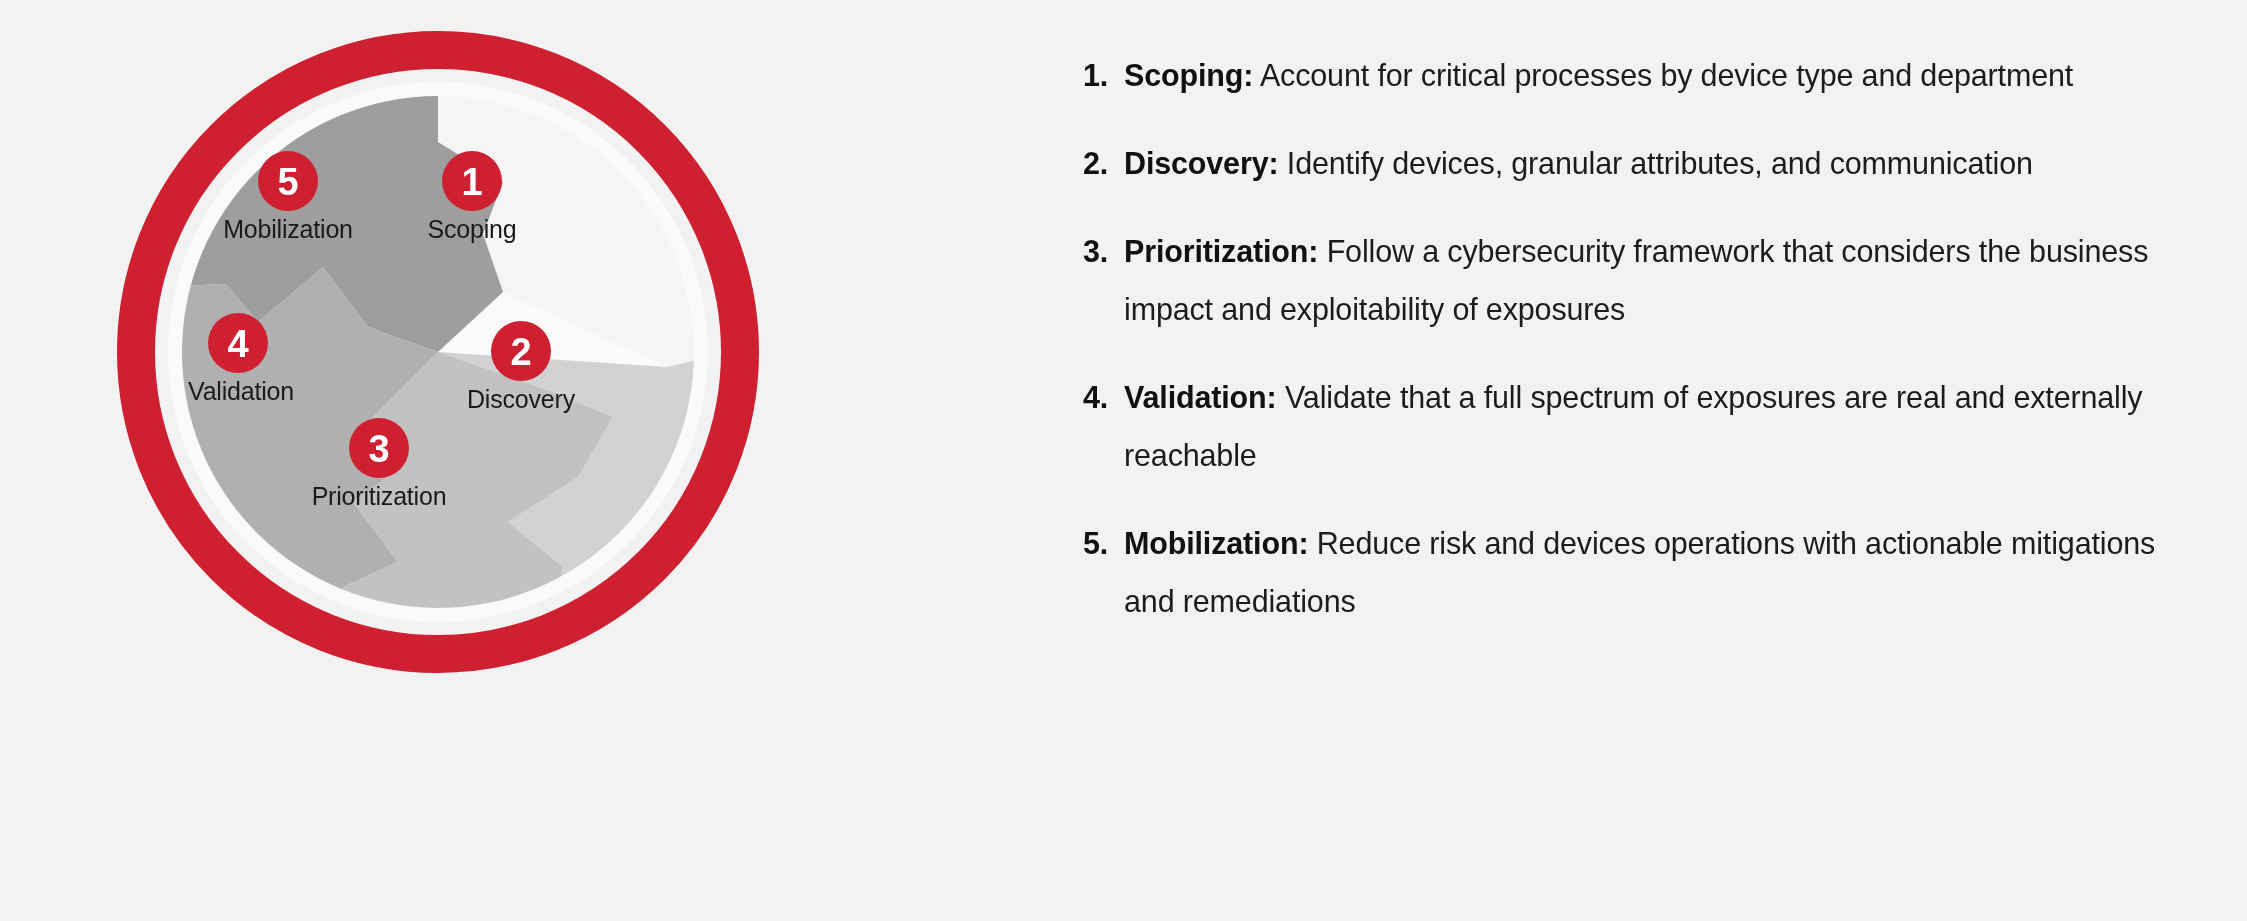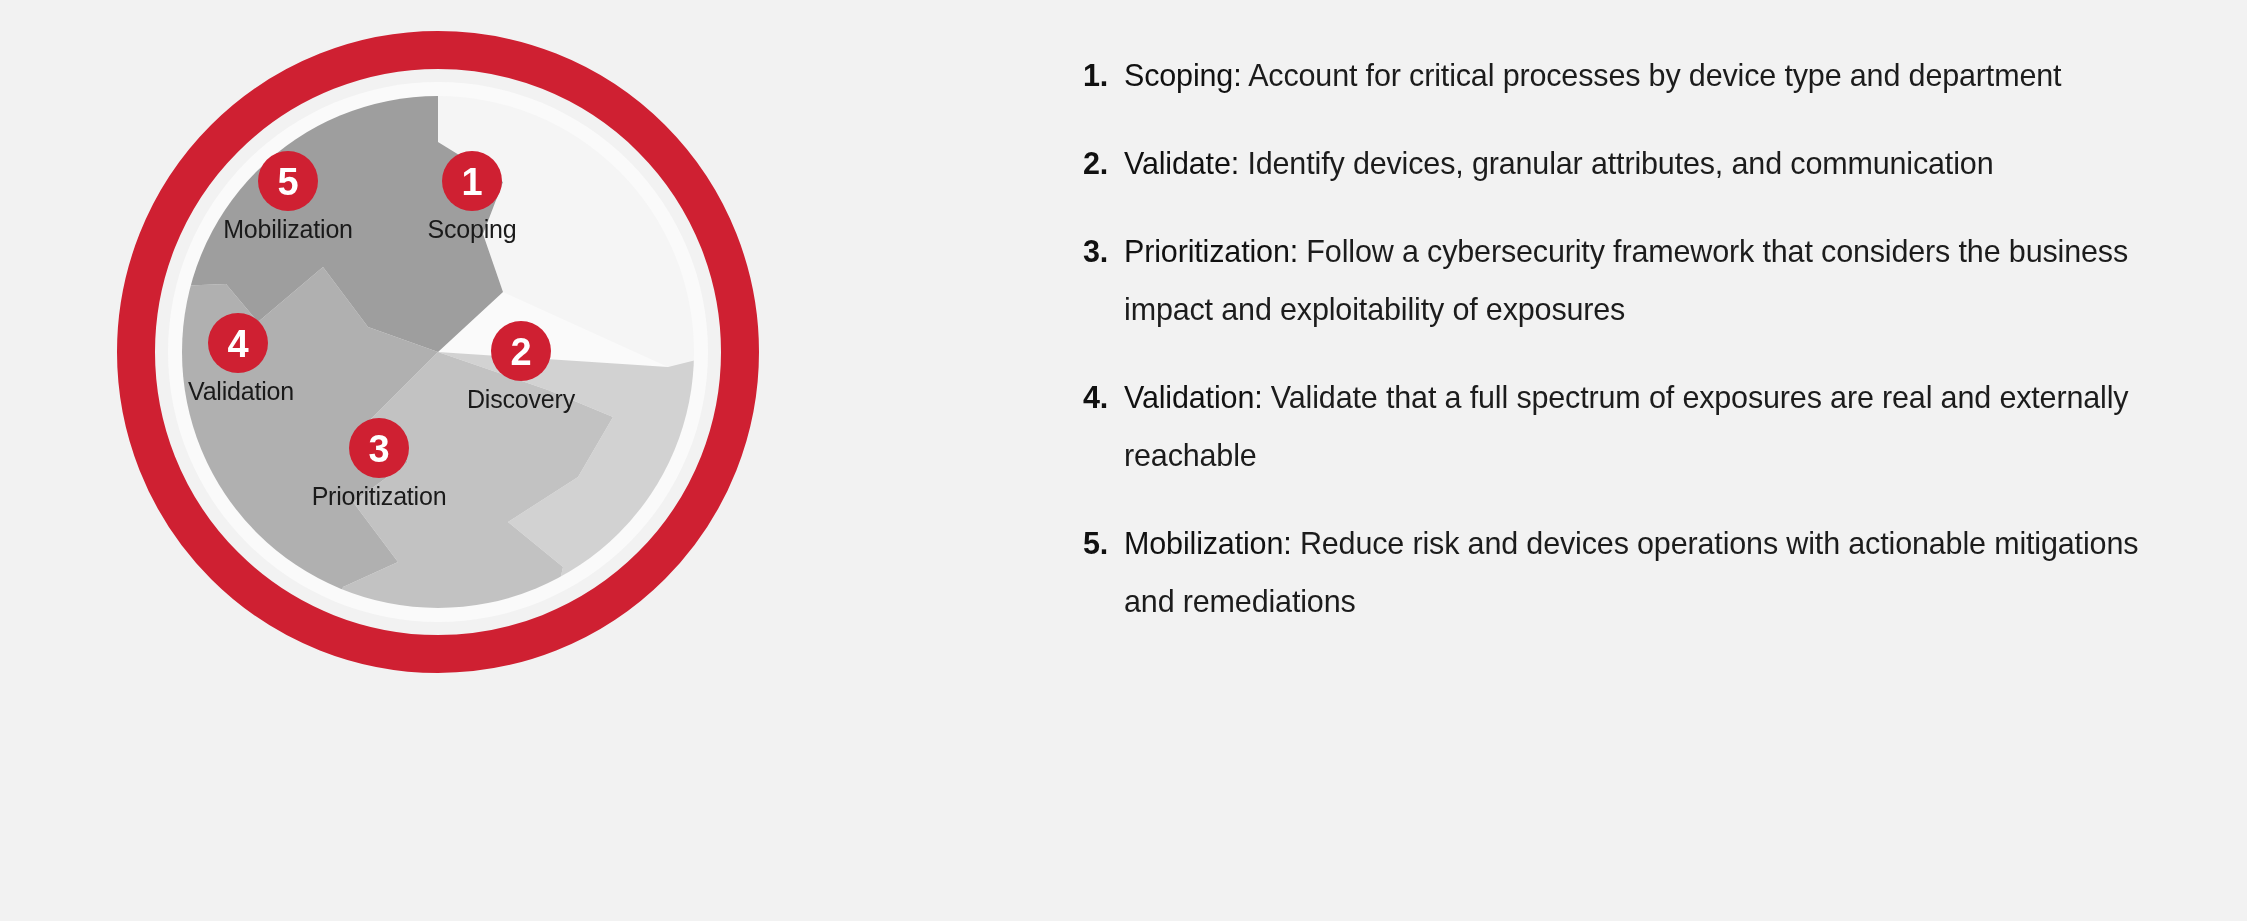--- a/index.html
+++ b/index.html
@@ -70,21 +70,21 @@
   }
   .list-item:last-child { margin-bottom: 0; }
   .item-num {
     position: absolute;
     left: 0;
     top: 0;
     font-weight: 700;
     color: #111111;
   }
   .item-term {
-    font-weight: 400;
+    font-weight: 700;
     color: #111111;
   }
   .item-body {
     font-weight: 400;
     color: #1c1c1c;
   }
 </style>
 </head>
 <body>
 
@@ -149,21 +149,21 @@
     </svg>
   </div>
 
   <div class="list-panel">
 
     <div class="list-item">
       <span class="item-num">1.</span><span class="item-term">Scoping:</span><span class="item-body"> Account for critical processes by device type and department</span>
     </div>
 
     <div class="list-item">
-      <span class="item-num">2.</span><span class="item-term">Validate:</span><span class="item-body"> Identify devices, granular attributes, and communication</span>
+      <span class="item-num">2.</span><span class="item-term">Discovery:</span><span class="item-body"> Identify devices, granular attributes, and communication</span>
     </div>
 
     <div class="list-item">
       <span class="item-num">3.</span><span class="item-term">Prioritization:</span><span class="item-body"> Follow a cybersecurity framework that considers the business impact and exploitability of exposures</span>
     </div>
 
     <div class="list-item">
       <span class="item-num">4.</span><span class="item-term">Validation:</span><span class="item-body"> Validate that a full spectrum of exposures are real and externally reachable</span>
     </div>
 

